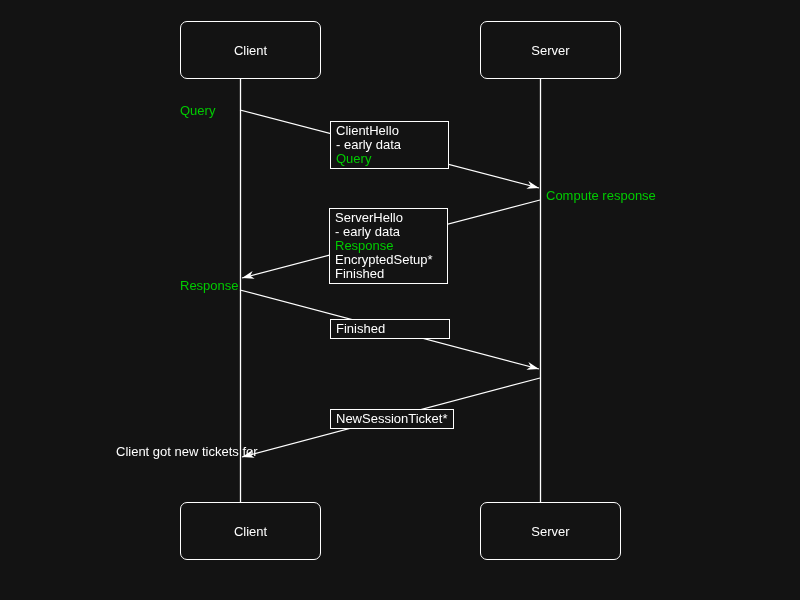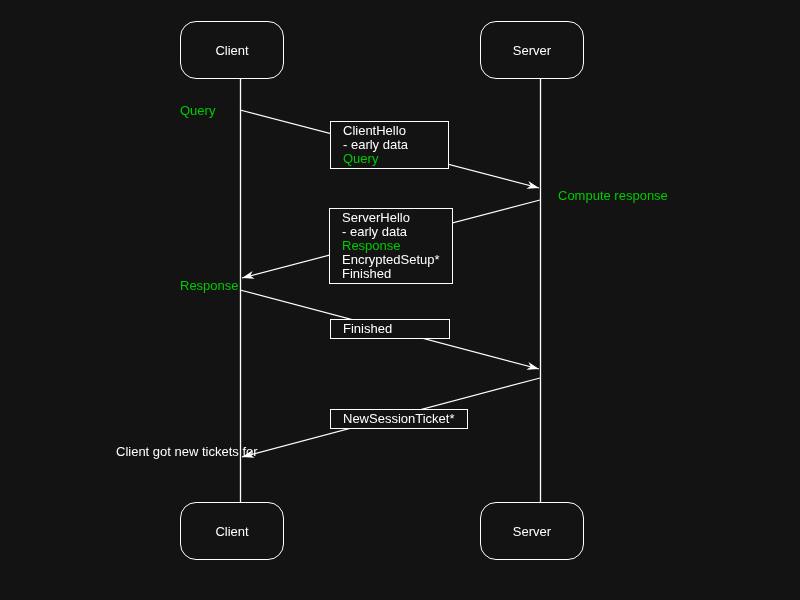--- a/index.html
+++ b/index.html
@@ -20,42 +20,42 @@
     position: absolute;
     left: 0; top: 0;
     z-index: 1;
   }
   line.lifeline { stroke: var(--stroke, #fff); stroke-width: 1.3px; }
   line.arrow    { stroke: var(--stroke, #fff); stroke-width: 1.2px; }
   .arrowhead-fill { fill: var(--stroke, #fff); }
 
   .actor {
     position: absolute;
-    width: 104px;
+    width: 141px;
     height: 58px;
     box-sizing: border-box;
     border: 1px solid var(--stroke, #fff);
-    border-radius: 16px;
+    border-radius: 7px;
     background: var(--background, #131313);
     color: var(--text, #fff);
     font-size: 13px;
     display: flex;
     align-items: center;
     justify-content: center;
     z-index: 2;
   }
   .msg {
     position: absolute;
     box-sizing: border-box;
     border: 1px solid var(--stroke, #fff);
     background: var(--background, #131313);
     color: var(--text, #fff);
     font-size: 13px;
     line-height: 14px;
-    padding: 2px 12px;
+    padding: 2px 5px;
     white-space: nowrap;
     z-index: 2;
   }
   .msg span { display: block; }
   .side-label {
     position: absolute;
     font-size: 13px;
     color: var(--green, #00cb00);
     transform: translateY(-50%);
     white-space: nowrap;
@@ -114,20 +114,20 @@
 
   <div class="msg" style="left:330px; top:319px; min-width:120px;">
     <span>Finished</span>
   </div>
 
   <div class="msg" style="left:330px; top:409px; min-width:121px;">
     <span>NewSessionTicket*</span>
   </div>
 
   <div class="side-label" style="left:180px; top:110px;">Query</div>
-  <div class="side-label" style="left:546px; top:195px;margin-left:12px;">Compute response</div>
+  <div class="side-label" style="left:546px; top:195px;">Compute response</div>
   <div class="side-label" style="left:180px; top:285px;">Response</div>
 
   <div class="note" style="left:100px; top:444px;">
     <span>Client got new tickets for</span>
   </div>
 
 </div>
 
 </body></html>

